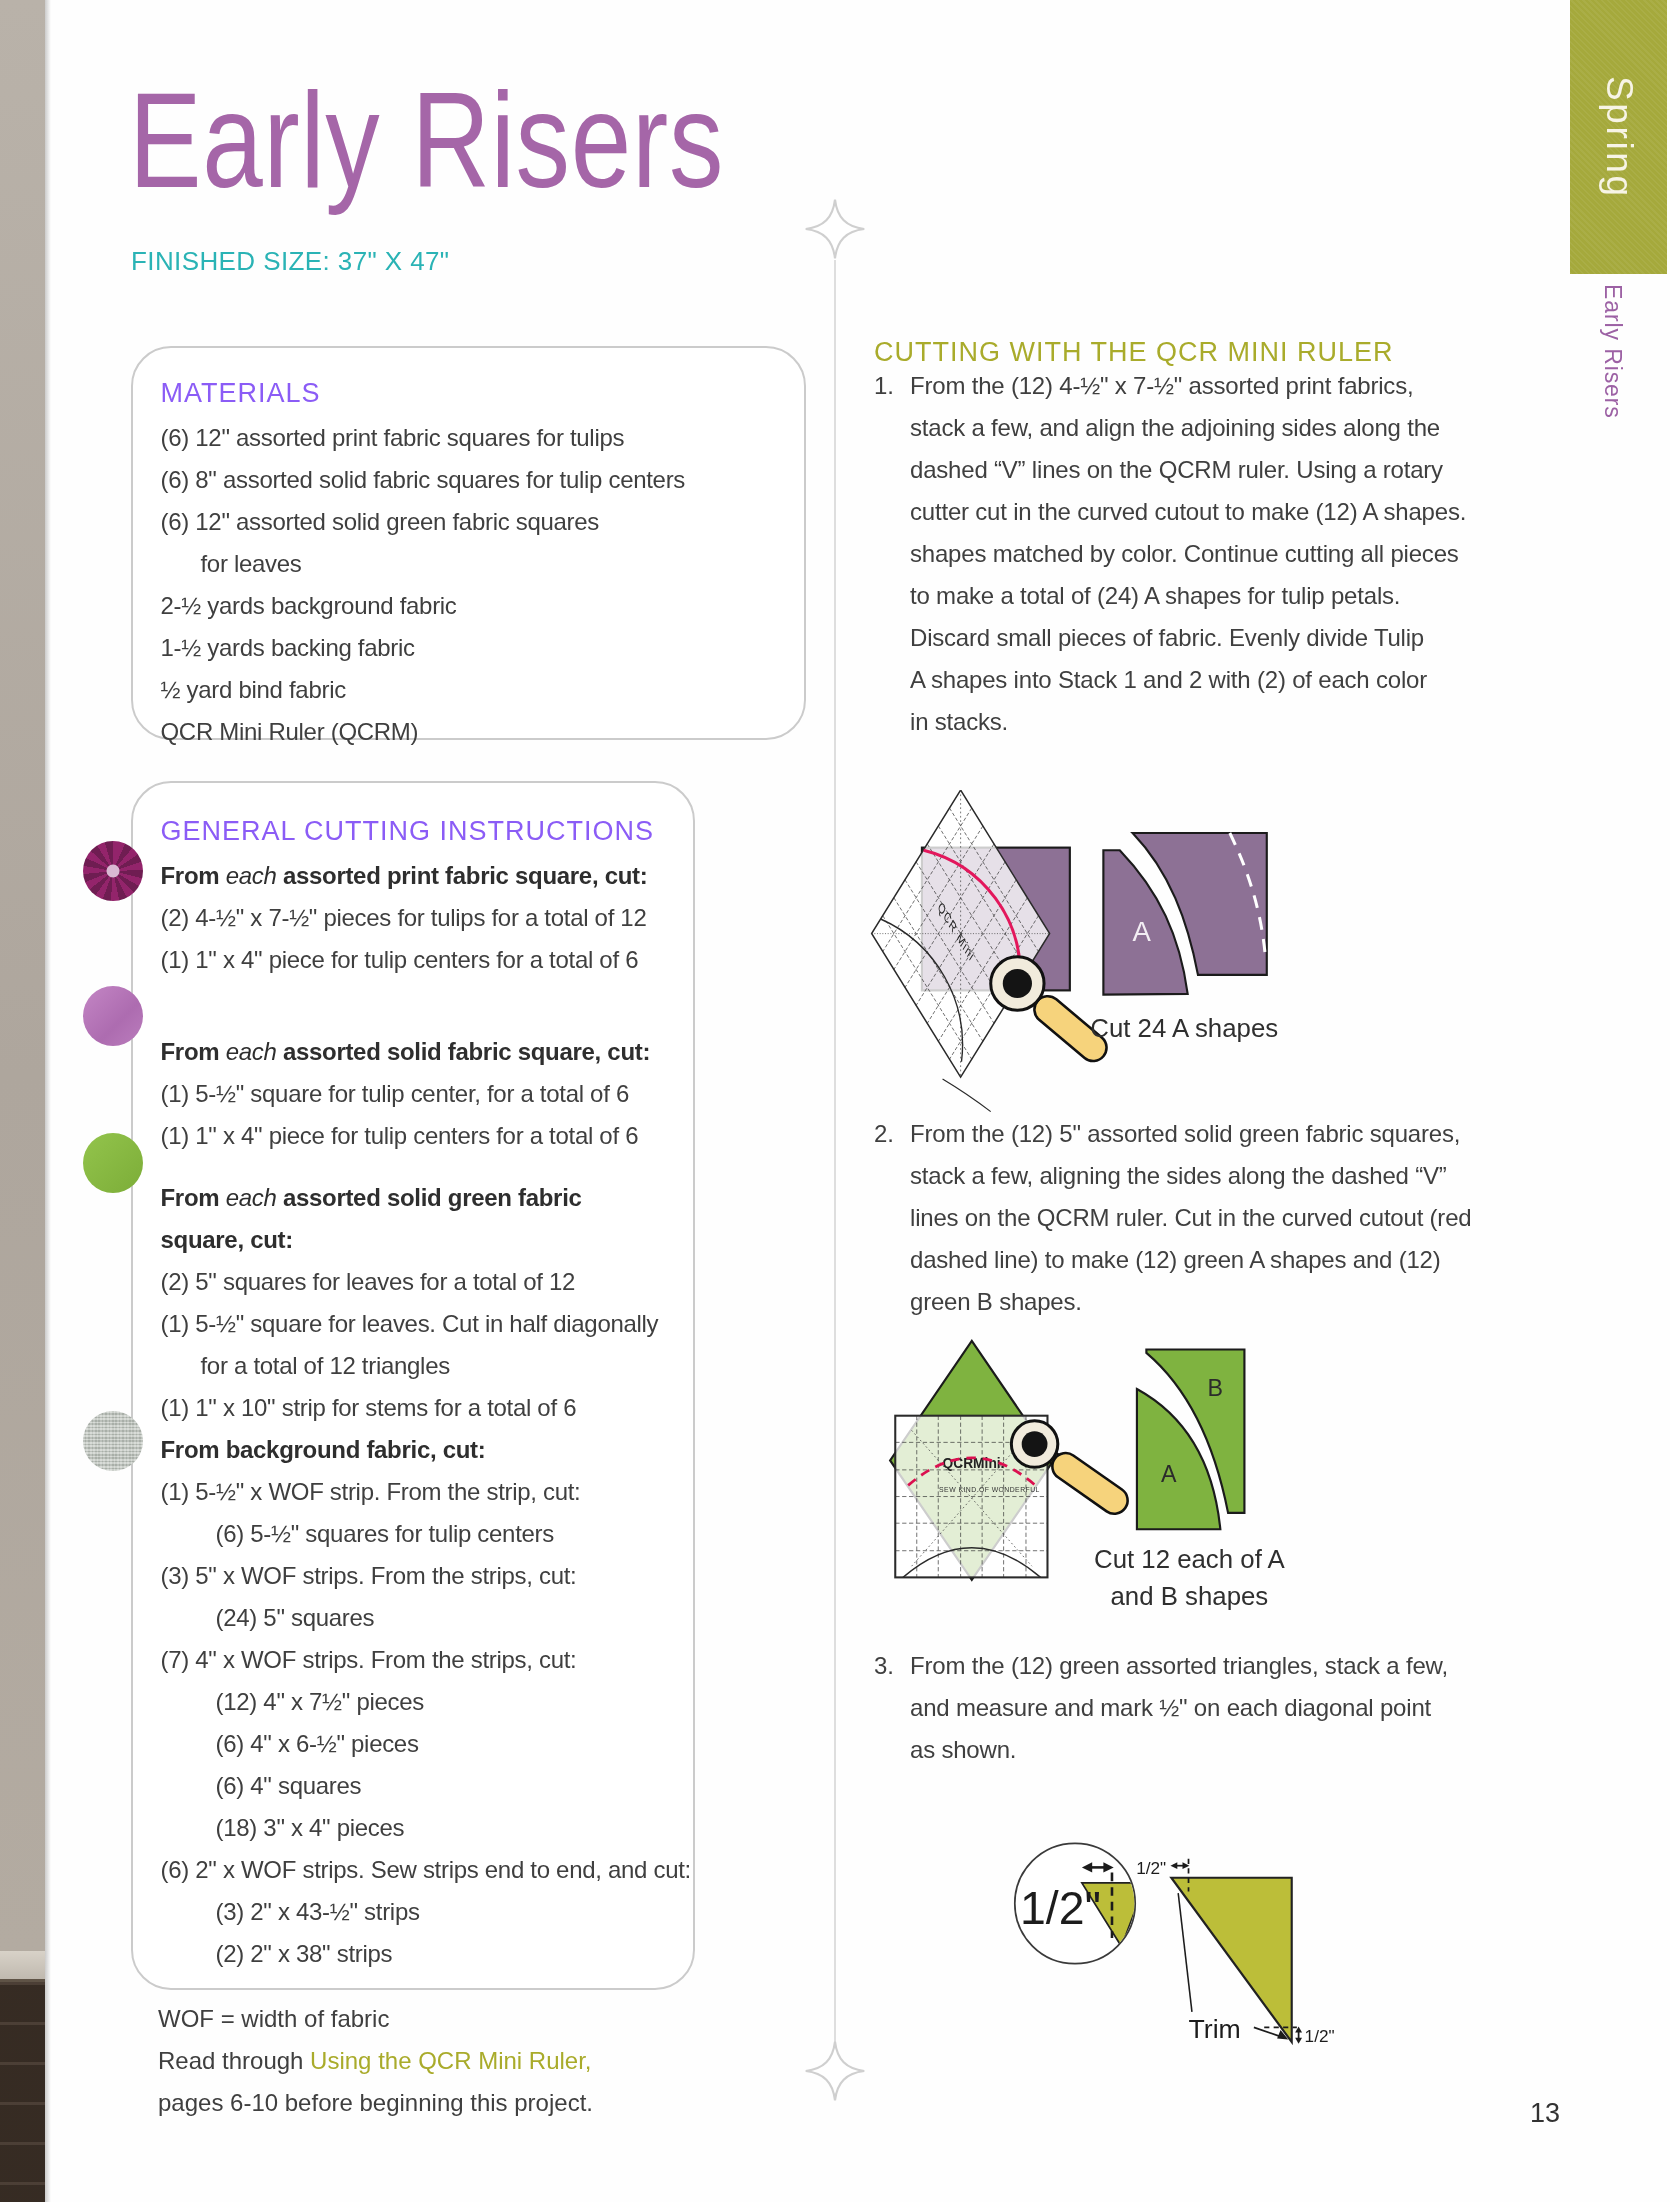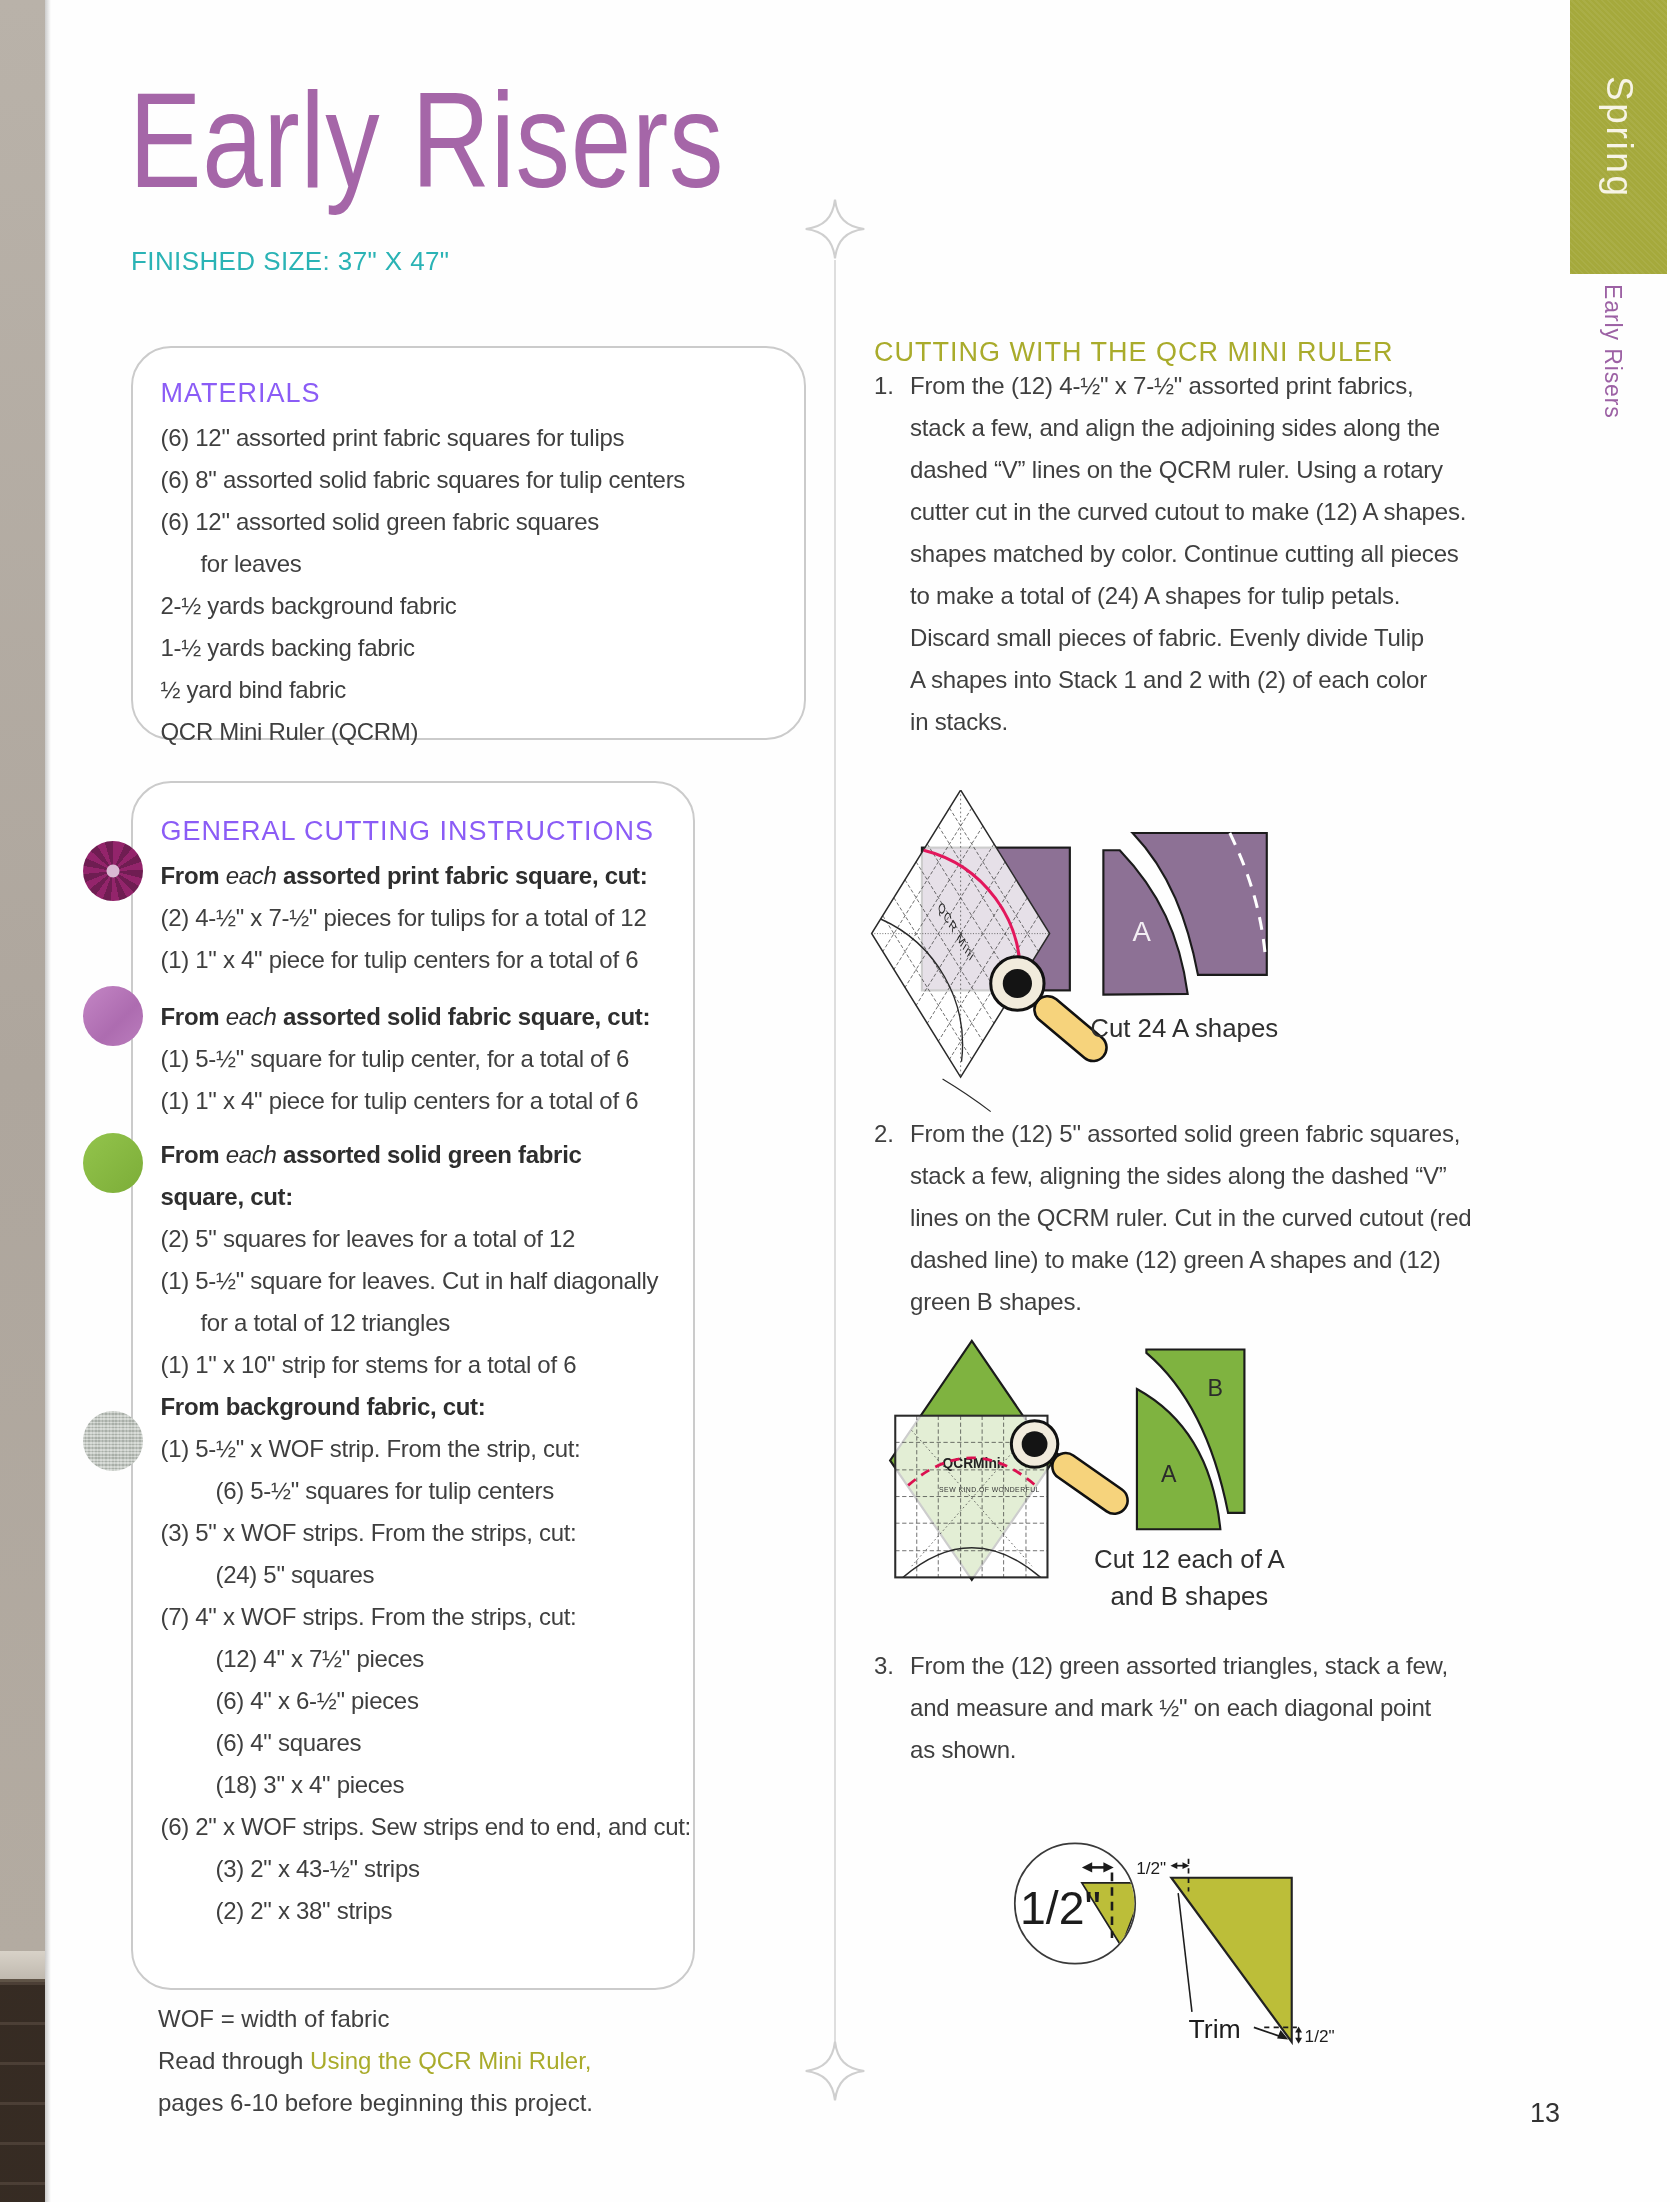--- a/index.html
+++ b/index.html
@@ -22,22 +22,22 @@
   
   .box{position:absolute;border:2.6px solid #cbcbcb;border-radius:40px;background:#fff}
   #materials-box{left:131px;top:346px;width:675px;height:394px;padding:26px 0 0 27.5px}
   #cutting-box{left:131px;top:781px;width:564px;height:1209px;padding:29px 0 0 27.5px}
   .box-h{font-size:27px;color:#8b5cf6;letter-spacing:1px;font-weight:500;line-height:38px;margin-bottom:5.2px;white-space:nowrap}
   .l{font-size:24px;line-height:42px;white-space:nowrap;letter-spacing:-0.3px;color:#3f3f3f}
   .b{font-weight:700;color:#2e2e2e}
   .b em{font-style:italic;font-weight:400}
   .ind1{padding-left:55px}
   .indc{padding-left:40px}
-  .g44{margin-top:15px}
-  .g23{margin-top:12px}
+  .g44{margin-top:50px}
+  .g23{margin-top:20px}
   .g28{}
   
   .foot{position:absolute;left:158px;font-size:24px;line-height:42px;white-space:nowrap;color:#3f3f3f}
   .olive{color:#a9ab2b}
   
   .col-h{position:absolute;left:874px;top:337px;font-size:27px;color:#a9ab2b;letter-spacing:1px;font-weight:500;white-space:nowrap}
   .step{position:absolute;left:874px;display:flex}
   .snum{width:36px;flex:none;font-size:24px;line-height:42px;color:#3f3f3f}
   .stext .l{letter-spacing:-0.2px}
   .pagenum{position:absolute;left:1530px;top:2098px;font-size:27px;color:#333}

